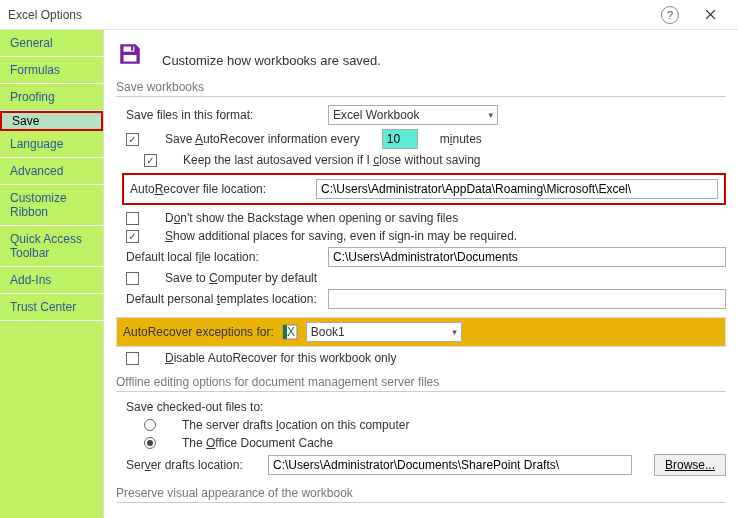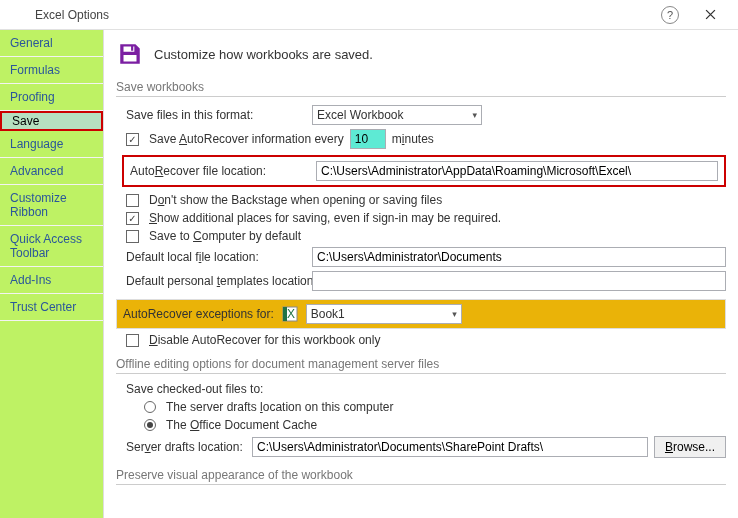--- a/index.html
+++ b/index.html
@@ -1,45 +1,45 @@
 <!DOCTYPE html>
 <html><head>
 <meta charset="utf-8">
 <style>
 * { box-sizing: border-box; margin: 0; padding: 0; font-family: "Segoe UI", Tahoma, sans-serif; font-size: 12px; }
 body { background: #fff; width: 738px; height: 518px; overflow: hidden; color: #333; }
 .titlebar { height: 30px; display: flex; align-items: center; padding: 0 8px; border-bottom: 1px solid #e1e1e1; }
-.titlebar .ttl { flex: 1; font-size: 12px; color: #444; margin-left: 27px; }
+.titlebar .ttl { flex: 1; font-size: 12px; color: #444; }
 .titlebar .tbtn { width: 40px; height: 30px; display: flex; align-items: center; justify-content: center; color: #555; }
 .body { display: flex; height: calc(100% - 30px); }
 .sidebar { width: 104px; background: #bef264; border-right: 1px solid #ddd; }
 .sidebar .item { padding: 6px 10px; color: #2b579a; cursor: default; border-bottom: 1px solid #f3f3f3; }
 .sidebar .item.sel { border: 2px solid #cc0000; background: #b6e0c0; color: #000; }
 .main { flex: 1; padding: 10px 12px 0 12px; overflow-y: auto; }
-.hero { display: flex; align-items: center; gap: 10px; margin-bottom: 12px; }
+.hero { display: flex; align-items: flex-end; gap: 18px; margin-bottom: 12px; }
 .hero .icn { width: 28px; height: 28px; display: flex; align-items: center; justify-content: center; }
 .hero .icn svg { fill: #7b1fa2; }
 .hero .txt { font-size: 13px; color: #333; }
 .section-head { color: #777; font-size: 12px; border-bottom: 1px solid #ccc; margin: 10px 0 8px 0; padding-bottom: 2px; }
-.row { display: flex; align-items: center; gap: 6px; margin: 4px 0 4px 10px; }
+.row { display: flex; align-items: center; gap: 22px; margin: 4px 0 4px 10px; }
 .row.ind1 { margin-left: 28px; }
 .lbl { white-space: nowrap; }
 .sel { border: 1px solid #abadb3; background: #fff; height: 20px; display: flex; align-items: center; justify-content: space-between; padding: 0 4px; }
 .sel .arrow { font-size: 9px; color: #555; }
 .txtin { border: 1px solid #abadb3; height: 20px; padding: 0 4px; background: #fff; flex: 1; min-width: 40px; }
 .num { width: 36px; border: 1px solid #abadb3; height: 20px; padding: 0 4px; background: #5eead4; }
 .chk { width: 13px; height: 13px; border: 1px solid #666; display: inline-flex; align-items: center; justify-content: center; font-size: 10px; background: #fff; margin-right: 4px; flex: none; }
 .chk.checked::after { content: "✓"; color: #444; }
 .rad { width: 12px; height: 12px; border: 1px solid #666; border-radius: 50%; display: inline-flex; align-items: center; justify-content: center; background: #fff; margin-right: 4px; flex: none; }
 .rad.checked::after { content: ""; width: 6px; height: 6px; background: #444; border-radius: 50%; }
 .underline { text-decoration: underline; }
 .hl-row { border: 2px solid #cc0000; padding: 4px 6px; display: flex; align-items: center; gap: 6px; margin: 6px 0 6px 6px; }
 .grey-bar { background: #eab308; border: 1px solid #ddd; padding: 4px 6px; display: flex; align-items: center; gap: 8px; margin-top: 8px; }
 .book-icn { width: 16px; height: 16px; display: inline-block; }
-.btn { border: 1px solid #abadb3; background: #f0f0f0; height: 22px; padding: 0 10px; }
+.btn { border: 1px solid #abadb3; background: #f0f0f0; height: 22px; padding: 0 10px; text-decoration: underline; }
 .labelcol { width: 180px; flex: none; }
 .main::-webkit-scrollbar { width: 16px; }
 .main::-webkit-scrollbar-track { background: #f1f1f1; }
 .main::-webkit-scrollbar-thumb { background: #c1c1c1; }
 .help-circle { width:18px; height:18px; border:1px solid #888; border-radius:50%; display:flex; align-items:center; justify-content:center; font-size:11px; color:#555; }
 </style>
 </head>
 <body>
 
 <div class="titlebar">
@@ -88,44 +88,48 @@
       </div>
     </div>
 
     <div class="row">
       <span class="chk checked"></span>
       <span class="lbl"><span>Save </span><span class="underline">A</span><span>utoRecover information every</span></span>
       <input class="num" type="text" value="10" style="">
       <span><span>m</span><span class="underline">i</span><span>nutes</span></span>
     </div>
 
+    <div class="row ind1">
+      <span class="chk checked"></span>
+      <span class="lbl"><span>Keep the last autosaved version if I </span><span class="underline">c</span><span>lose without saving</span></span>
+    </div>
 
     <div class="hl-row">
       <span class="lbl labelcol"><span>Auto</span><span class="underline">R</span><span>ecover file location:</span></span>
       <input class="txtin" type="text" value="C:\Users\Administrator\AppData\Roaming\Microsoft\Excel\" style="">
     </div>
 
     <div class="row">
       <span class="chk"></span>
       <span class="lbl"><span>D</span><span class="underline">o</span><span>n't show the Backstage when opening or saving files</span></span>
     </div>
 
     <div class="row">
       <span class="chk checked"></span>
       <span class="lbl"><span class="underline">S</span><span>how additional places for saving, even if sign-in may be required.</span></span>
     </div>
 
     <div class="row">
-      <span class="chk"></span>
-      <span class="lbl"><span>Save to </span><span class="underline">C</span><span>omputer by default</span></span>
+      <span class="lbl labelcol"><span>Default local f</span><span class="underline">i</span><span>le location:</span></span>
+      <input class="txtin" type="text" value="C:\Users\Administrator\Documents" style="">
     </div>
 
     <div class="row">
-      <span class="lbl labelcol"><span>Default local f</span><span class="underline">i</span><span>le location:</span></span>
-      <input class="txtin" type="text" value="C:\Users\Administrator\Documents" style="">
+      <span class="chk"></span>
+      <span class="lbl"><span>Save to </span><span class="underline">C</span><span>omputer by default</span></span>
     </div>
 
     <div class="row">
       <span class="lbl labelcol"><span>Default personal </span><span class="underline">t</span><span>emplates location:</span></span>
       <input class="txtin" type="text" value="" style="">
     </div>
 
     <div class="grey-bar">
       <span class="lbl">AutoRecover exceptions for:</span>
       <span class="book-icn">

